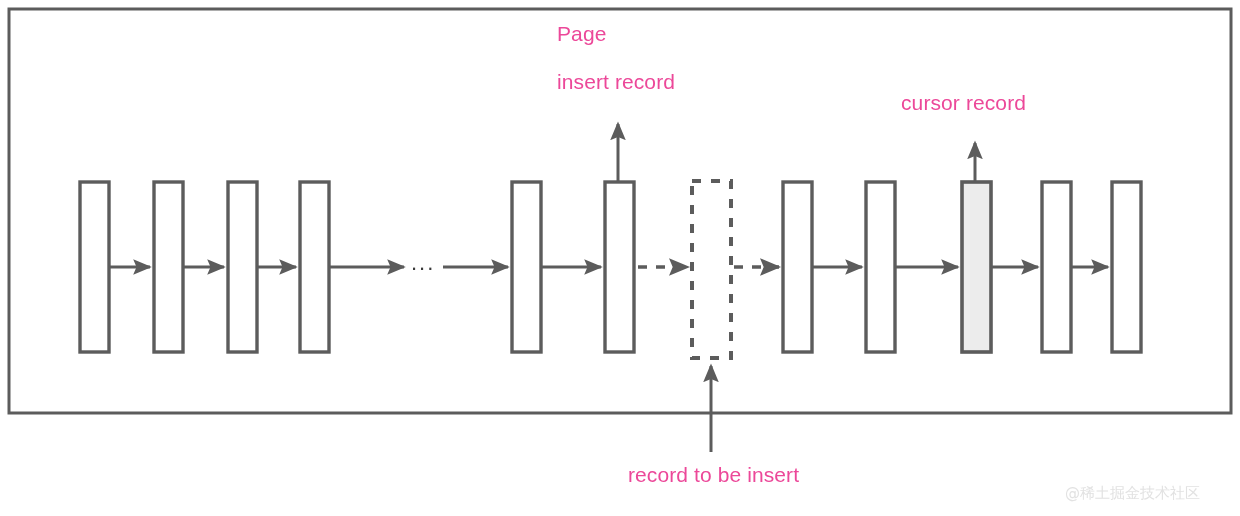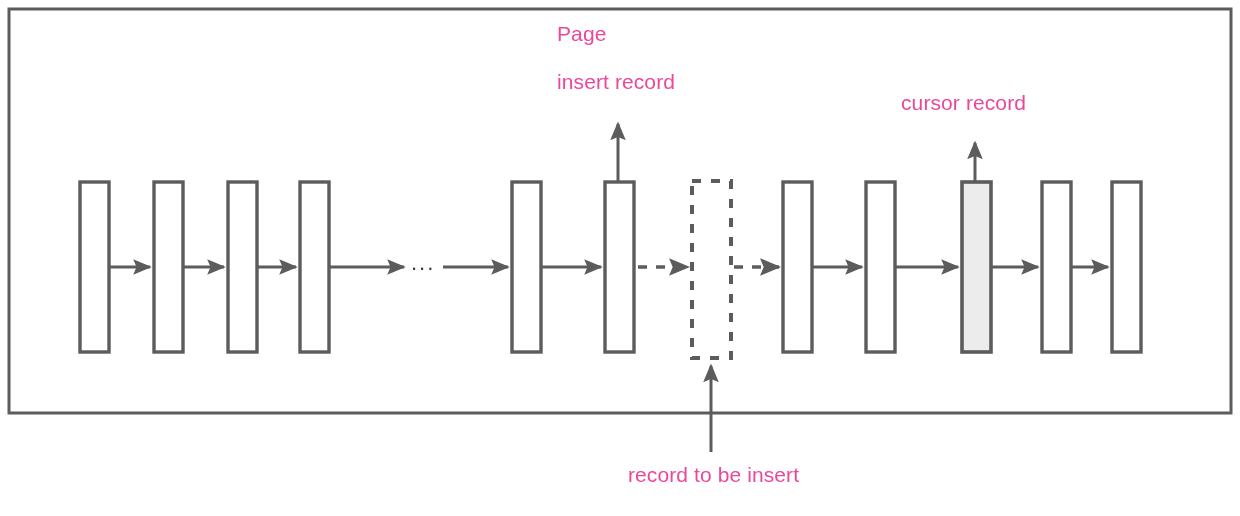--- a/index.html
+++ b/index.html
@@ -116,14 +116,15 @@
   <div class="lbl" style="left:411px; top:251px; font-size:22px; letter-spacing:2px; color:#3a3a3a;">...</div>
 
   <div class="lbl" id="label-page">Page</div>
 
   <div class="lbl" id="label-cursor-record">insert record</div>
 
   <div class="lbl" id="label-split-record">cursor record</div>
 
   <div class="lbl" id="label-record-insert">record to be insert</div>
 
+  <div id="watermark">@稀土掘金技术社区</div>
 
 </div>
 
 </body></html>

